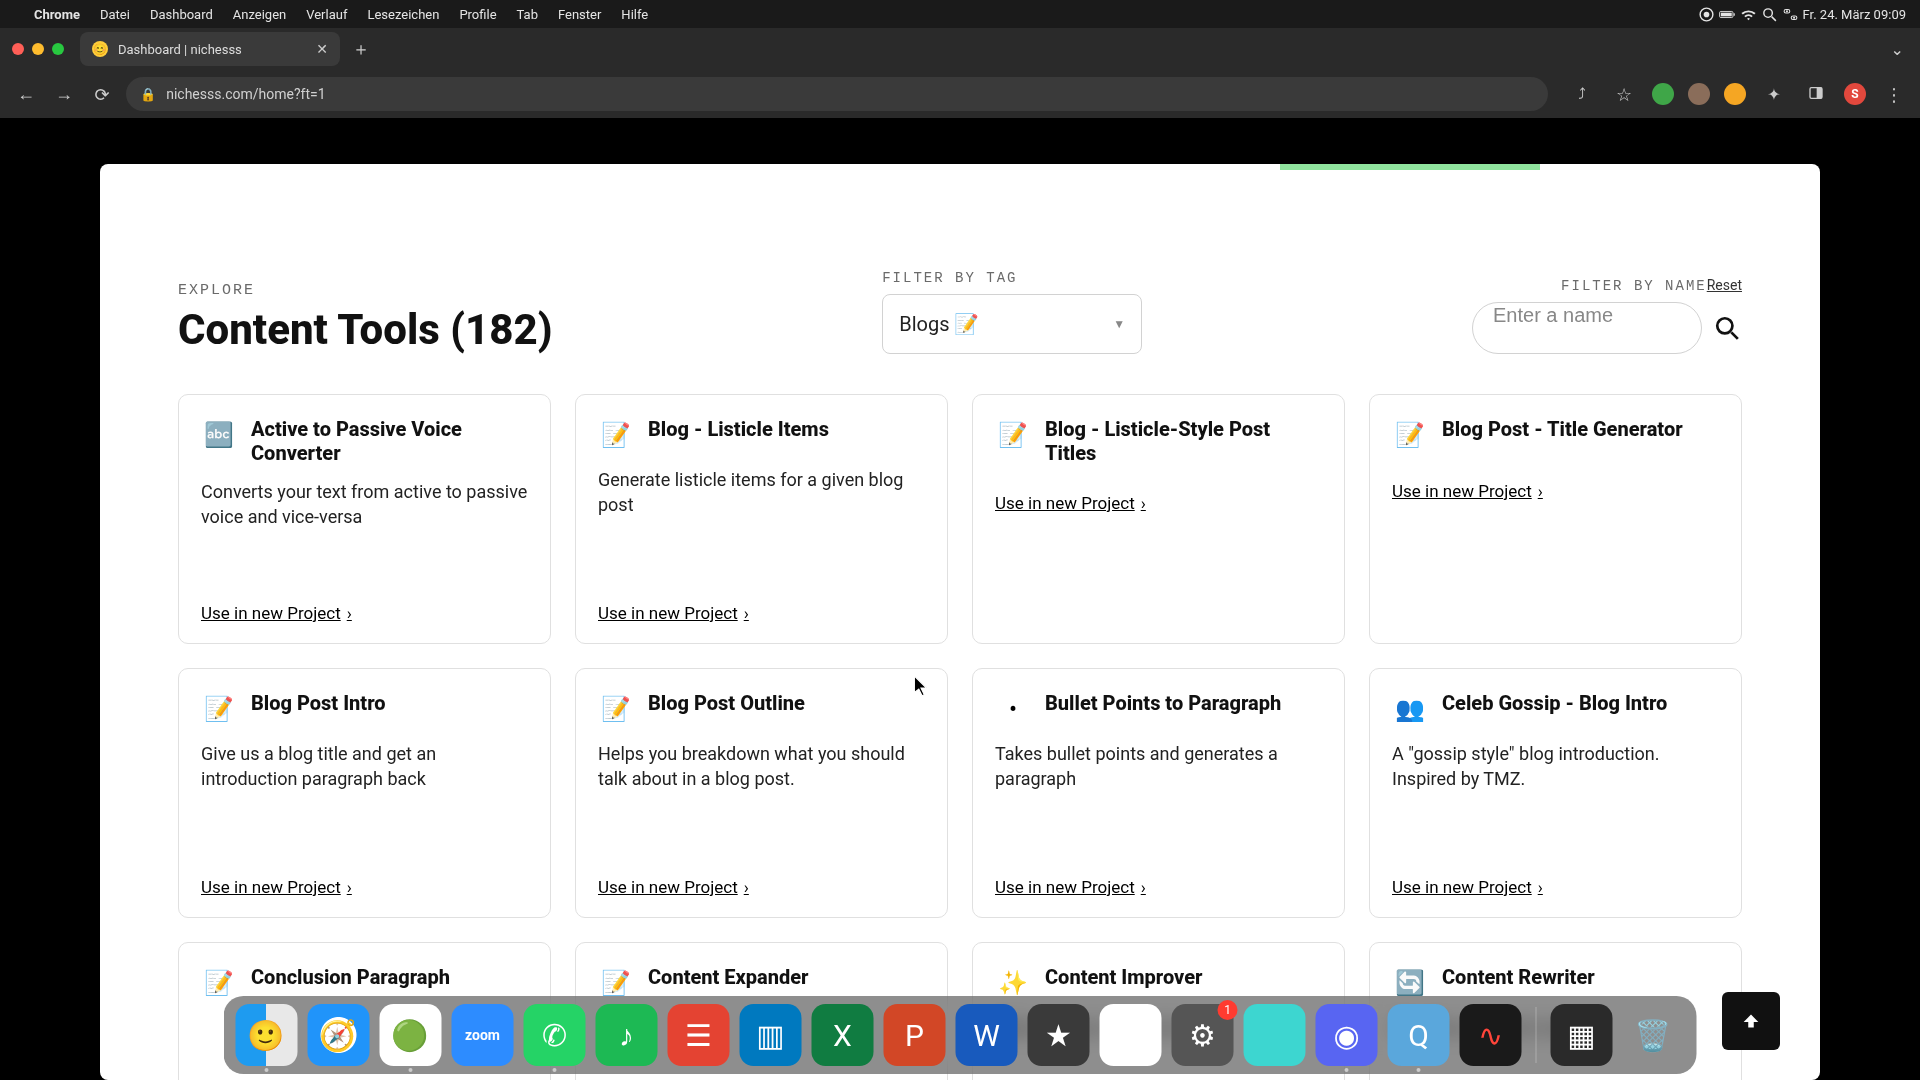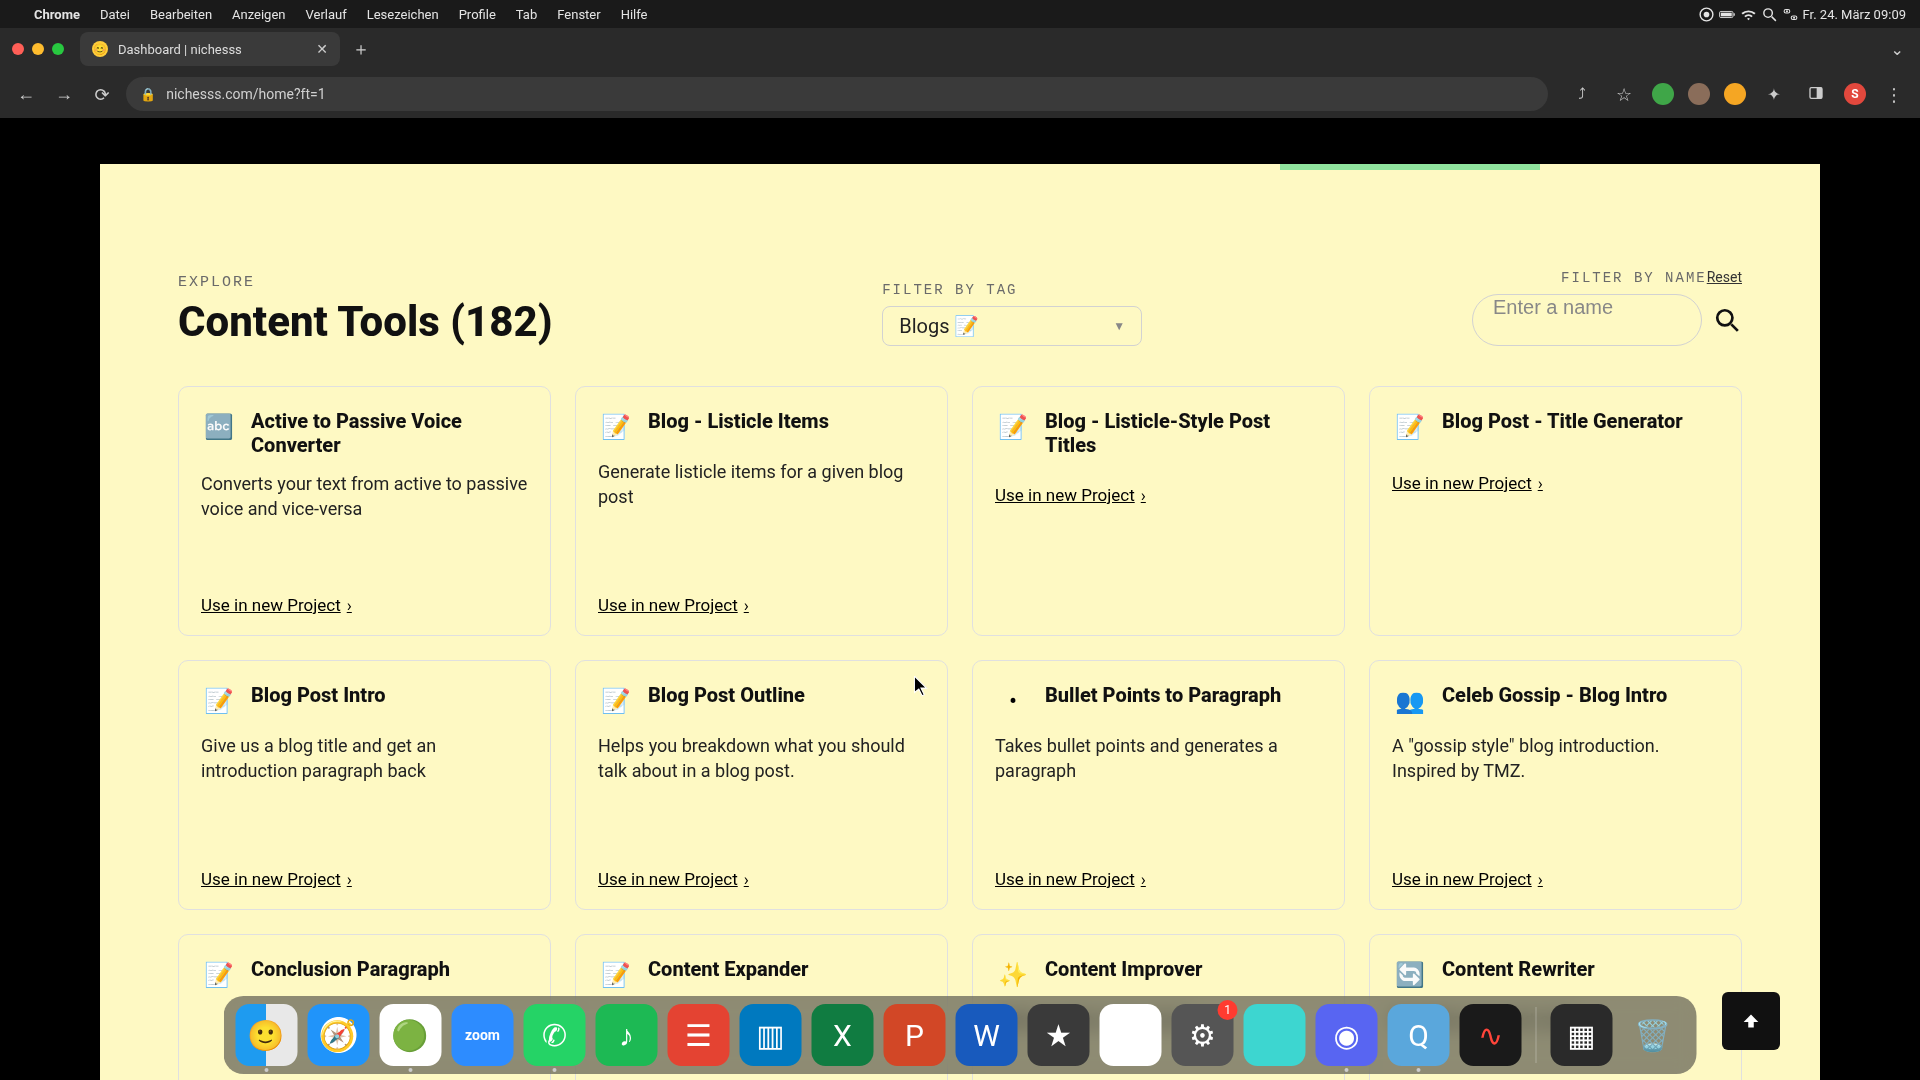--- a/index.html
+++ b/index.html
@@ -81,42 +81,43 @@
 .addr-right { display:flex; gap:14px; align-items:center; margin-left:10px; }
 .exticon { width: 22px; height:22px; border-radius:50%; display:inline-block; }
 
 
 .viewport {
   position: absolute;
   left: 100px;
   right: 100px;
   top: 164px;
   bottom: 0;
-  background: #fef9c3;
+  background: #ffffff;
   overflow: hidden;
+  border-radius: 8px;
 }
 .greenbar {
   position: absolute;
   right: 280px;
   top: 0;
   width: 260px; height: 6px;
   background: #8fe29d;
 }
 
 .content { padding: 60px 78px 0; }
 
 .header { display:flex; justify-content: space-between; align-items: flex-end; gap: 30px; margin-bottom: 40px;}
 .header .left {}
 .eyebrow { font-family: "Courier New", monospace; letter-spacing: 2px; color: #6a6a6a; font-size: 15px; margin-bottom: 6px;}
 .h1 { font-size: 42px; font-weight: 800; color: #111; }
 
 .filtercol { display:flex; flex-direction:column; gap:8px;}
 .filterlabel { font-family: "Courier New", monospace; letter-spacing: 2px; color:#6a6a6a; font-size:14px;margin-top:46px;}
 .select {
-  width: 260px; height: 40px;
+  width: 260px; height: 60px;
   border: 1px solid #d2d2d2; border-radius: 8px;
   display:flex; align-items:center; padding:0 16px;
   font-size: 20px; color:#222;
   justify-content: space-between;
 }
 .select .chev { color:#888; font-size:12px; }
 
 .searchwrap { display:flex; align-items:center; gap:12px; }
 .search {
   width: 230px; height: 52px;
@@ -189,21 +190,21 @@
 
 .docksep { width:1px; height:56px; background: rgba(255,255,255,0.3); margin: 0 4px; align-self:center;}
 </style>
 </head>
 <body>
 
 <div class="menubar">
   <span class="apple"></span>
   <span class="app">Chrome</span>
   <span>Datei</span>
-  <span>Bearbeiten</span>
+  <span>Dashboard</span>
   <span>Anzeigen</span>
   <span>Verlauf</span>
   <span>Lesezeichen</span>
   <span>Profile</span>
   <span>Tab</span>
   <span>Fenster</span>
   <span>Hilfe</span>
   <span class="spacer"></span>
   <div class="right">
     <span class="micon">

